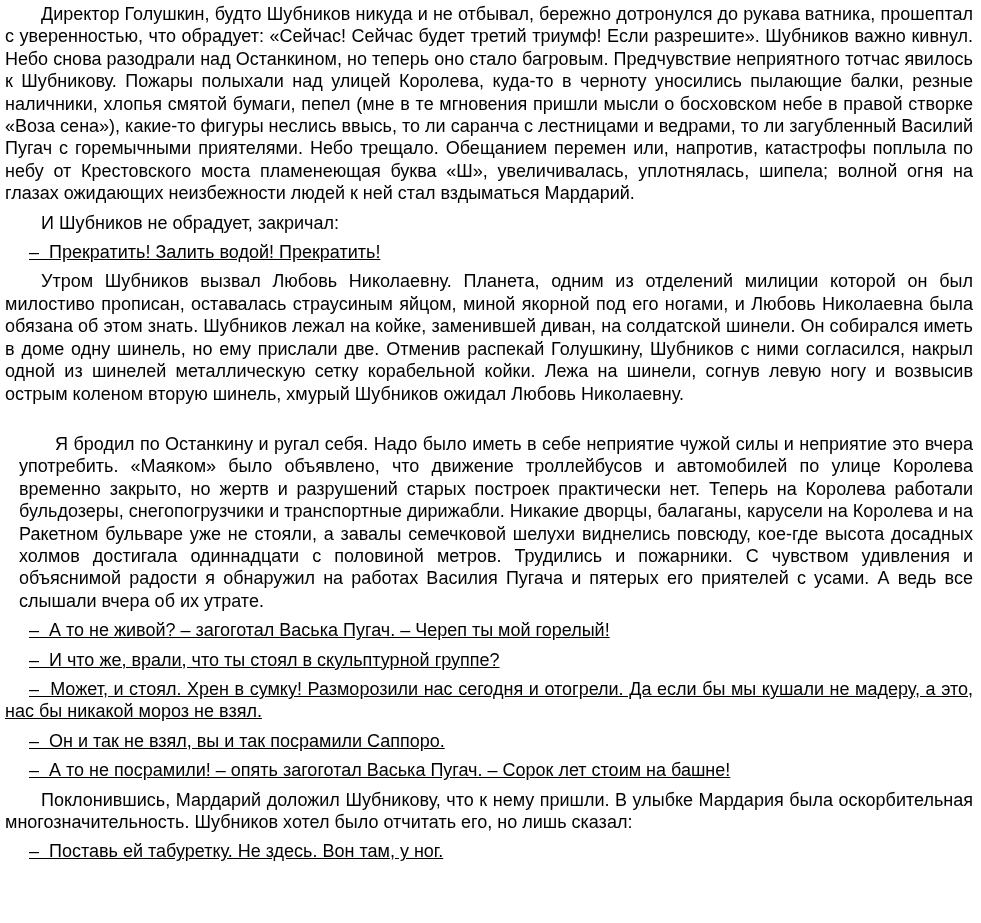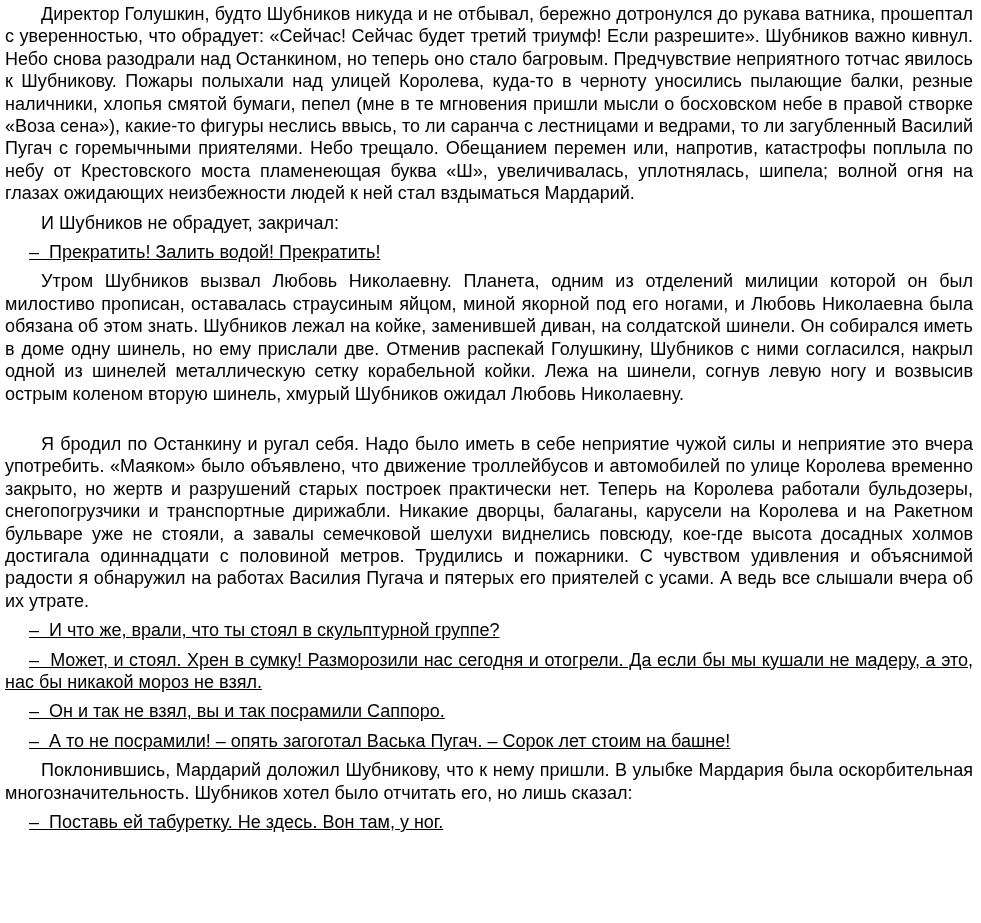--- a/index.html
+++ b/index.html
@@ -30,30 +30,32 @@
   }
   p.narrative {
     text-indent: 36px;
   }
   p.dialogue {
     text-indent: 24px;
     text-decoration: underline;
   }
   p.section-break {
     margin-top: 28px;
+    margin-left: 14px;
   }
 </style>
 </head>
 <body>
 
 <main class="page">
   <p class="para narrative">Директор Голушкин, будто Шубников никуда и не отбывал, бережно дотронулся до рукава ватника, прошептал с уверенностью, что обрадует: «Сейчас! Сейчас будет третий триумф! Если разрешите». Шубников важно кивнул. Небо снова разодрали над Останкином, но теперь оно стало багровым. Предчувствие неприятного тотчас явилось к Шубникову. Пожары полыхали над улицей Королева, куда-то в черноту уносились пылающие балки, резные наличники, хлопья смятой бумаги, пепел (мне в те мгновения пришли мысли о босховском небе в правой створке «Воза сена»), какие-то фигуры неслись ввысь, то ли саранча с лестницами и ведрами, то ли загубленный Василий Пугач с горемычными приятелями. Небо трещало. Обещанием перемен или, напротив, катастрофы поплыла по небу от Крестовского моста пламенеющая буква «Ш», увеличивалась, уплотнялась, шипела; волной огня на глазах ожидающих неизбежности людей к ней стал вздыматься Мардарий.</p>
   <p class="para narrative">И Шубников не обрадует, закричал:</p>
   <p class="para dialogue">–&nbsp; Прекратить! Залить водой! Прекратить!</p>
   <p class="para narrative">Утром Шубников вызвал Любовь Николаевну. Планета, одним из отделений милиции которой он был милостиво прописан, оставалась страусиным яйцом, миной якорной под его ногами, и Любовь Николаевна была обязана об этом знать. Шубников лежал на койке, заменившей диван, на солдатской шинели. Он собирался иметь в доме одну шинель, но ему прислали две. Отменив распекай Голушкину, Шубников с ними согласился, накрыл одной из шинелей металлическую сетку корабельной койки. Лежа на шинели, согнув левую ногу и возвысив острым коленом вторую шинель, хмурый Шубников ожидал Любовь Николаевну.</p>
   <p class="para narrative section-break">Я бродил по Останкину и ругал себя. Надо было иметь в себе неприятие чужой силы и неприятие это вчера употребить. «Маяком» было объявлено, что движение троллейбусов и автомобилей по улице Королева временно закрыто, но жертв и разрушений старых построек практически нет. Теперь на Королева работали бульдозеры, снегопогрузчики и транспортные дирижабли. Никакие дворцы, балаганы, карусели на Королева и на Ракетном бульваре уже не стояли, а завалы семечковой шелухи виднелись повсюду, кое-где высота досадных холмов достигала одиннадцати с половиной метров. Трудились и пожарники. С чувством удивления и объяснимой радости я обнаружил на работах Василия Пугача и пятерых его приятелей с усами. А ведь все слышали вчера об их утрате.</p>
+  <p class="para dialogue">–&nbsp; А то не живой? – загоготал Васька Пугач. – Череп ты мой горелый!</p>
   <p class="para dialogue">–&nbsp; И что же, врали, что ты стоял в скульптурной группе?</p>
   <p class="para dialogue">–&nbsp; Может, и стоял. Хрен в сумку! Разморозили нас сегодня и отогрели. Да если бы мы кушали не мадеру, а это, нас бы никакой мороз не взял.</p>
   <p class="para dialogue">–&nbsp; Он и так не взял, вы и так посрамили Саппоро.</p>
   <p class="para dialogue">–&nbsp; А то не посрамили! – опять загоготал Васька Пугач. – Сорок лет стоим на башне!</p>
   <p class="para narrative">Поклонившись, Мардарий доложил Шубникову, что к нему пришли. В улыбке Мардария была оскорбительная многозначительность. Шубников хотел было отчитать его, но лишь сказал:</p>
   <p class="para dialogue">–&nbsp; Поставь ей табуретку. Не здесь. Вон там, у ног.</p>
 </main>
 
 </body></html>

